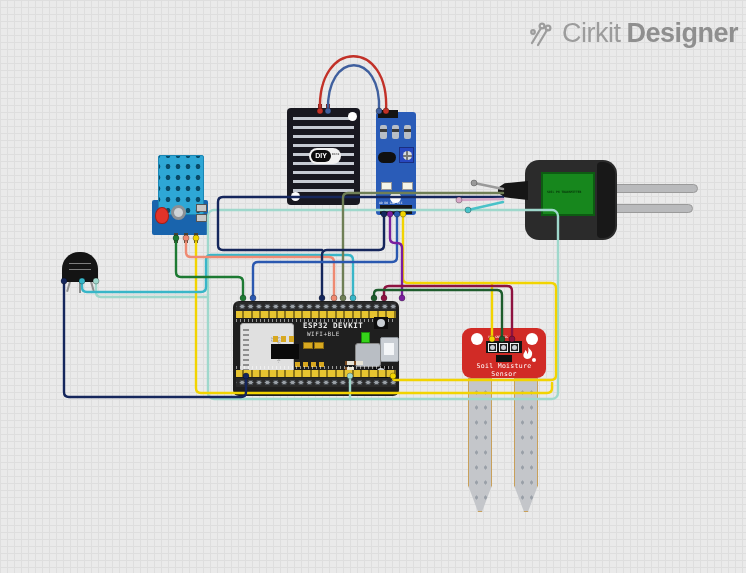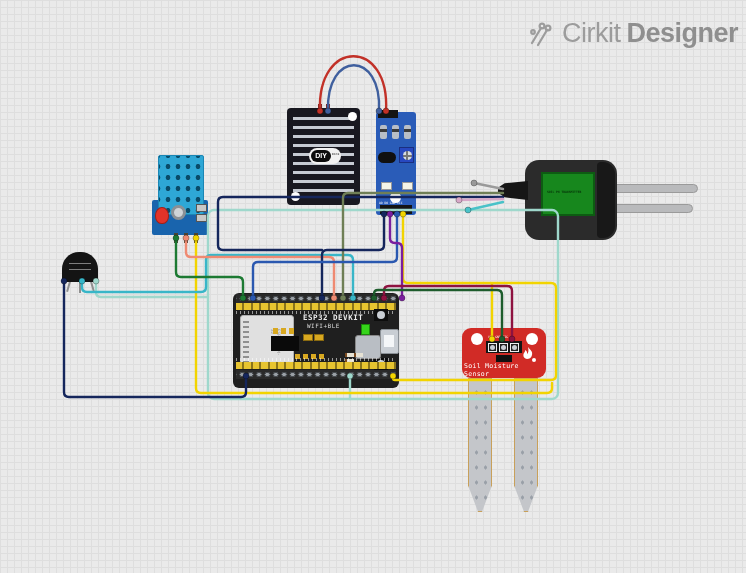--- a/index.html
+++ b/index.html
@@ -44,21 +44,21 @@
   .rmod{background:#2a5cb8;border-radius:3px;}
   .hdr{background:#141414;}
   .res{background:linear-gradient(180deg,#b8bec6 0 4px,#3a3a3a 4px 7px,#b8bec6 7px);border-radius:2px;}
   .lm{background:#101010;border-radius:6px;}
   .pot{background:#2848c0;border:1px solid #1a2f80;box-sizing:border-box;}
   .pot i{position:absolute;left:3px;top:3px;width:9px;height:9px;border-radius:50%;background:
     linear-gradient(0deg,transparent 3px,#777 3px 5px,transparent 5px),
     linear-gradient(90deg,transparent 3px,#777 3px 5px,transparent 5px),#d8dce0;}
   .ledw{background:#f4f4e8;border:1px solid #999;}
   
-  .esp{background:#1f1f1f;border-radius:6px;}
+  .esp{background:#1f1f1f;border-radius:6px;margin-top:8px;}
   .pinrow{background:#2a2a2a;background-image:radial-gradient(circle,#9aa0a6 0 2px,#484c50 2px 2.8px,transparent 3px);background-size:8.4px 9px;background-position:2px 0;}
   .ystrip{background:#e7c430;background-image:repeating-linear-gradient(90deg,transparent 0 6.4px,#8a741a 6.4px 8.4px);}
   .lblstrip{background:repeating-linear-gradient(90deg,rgba(255,255,255,.55) 0 1px,transparent 1px 4px);}
   .shield{background:#e0e0e0;border:1px solid #b0b0b0;border-radius:3px;box-sizing:border-box;}
   .ant{background:repeating-linear-gradient(0deg,#8f8f8f 0 2px,transparent 2px 5px);}
   .shield-txt{position:absolute;left:18px;top:22px;font:5px "DejaVu Sans Mono",monospace;color:#9a9a9a;transform:rotate(90deg) scale(.9);}
   .esp-t1{font:bold 7.5px "DejaVu Sans Mono",monospace;color:#ececec;letter-spacing:.5px;}
   .esp-t2{font:6px "DejaVu Sans Mono",monospace;color:#d8d8d8;letter-spacing:.5px;}
   .btn{background:#0d0d0d;}
   .btn i{position:absolute;left:3px;top:2px;width:8px;height:8px;border-radius:50%;background:#c9ced4;}
@@ -67,21 +67,21 @@
   .usb i{position:absolute;left:3px;top:5px;width:10px;height:12px;background:#f4f6f8;}
   .reg{background:#0a0a0a;}
   .goldrow{background:repeating-linear-gradient(90deg,#d8a820 0 5px,transparent 5px 8px);}
   .cap{background:#d8a820;border:1px solid #8a6a10;}
   .chip{background:#b9bec4;border:1px solid #888;border-radius:3px;}
   .r2{background:#e6e2d4;border-left:2px solid #7a4a20;}
   
   .soil{background:#d12b26;border-radius:9px;}
   .pinbox{background:#222;border:1px solid #eee;box-sizing:border-box;}
   .pinbox i{position:absolute;left:1px;top:1px;width:5px;height:5px;border-radius:50%;background:#c9ced4;}
-  .soil-txt{font:6.5px "DejaVu Sans Mono",monospace;color:#fff;text-align:left;letter-spacing:.3px;}
+  .soil-txt{font:6.5px "DejaVu Sans Mono",monospace;color:#fff;text-align:center;letter-spacing:.3px;}
   .prong{background:#c4c6ca;border:1px solid #c8a05a;box-sizing:border-box;
     background-image:radial-gradient(#9aa0a8 1px,transparent 1.5px);background-size:9px 15px;background-position:3px 6px;
     clip-path:polygon(0 0,100% 0,100% 80%,58% 100%,42% 100%,0 80%);}
   
   .ph-body{background:#2b2b2b;border-radius:14px;}
   .ph-flange{background:#181818;border-radius:4px 12px 12px 4px;}
   .ph-label{background:#17871d;border:2px solid #0d5c12;box-sizing:border-box;color:#06350a;}
   .ph-prong{background:#b9babc;border:1px solid #9a9a9a;border-radius:0 5px 5px 0;box-sizing:border-box;}
   .ph-cable{background:#161616;clip-path:polygon(100% 18%,100% 86%,22% 76%,0 60%,0 42%,22% 26%);}
 </style>

